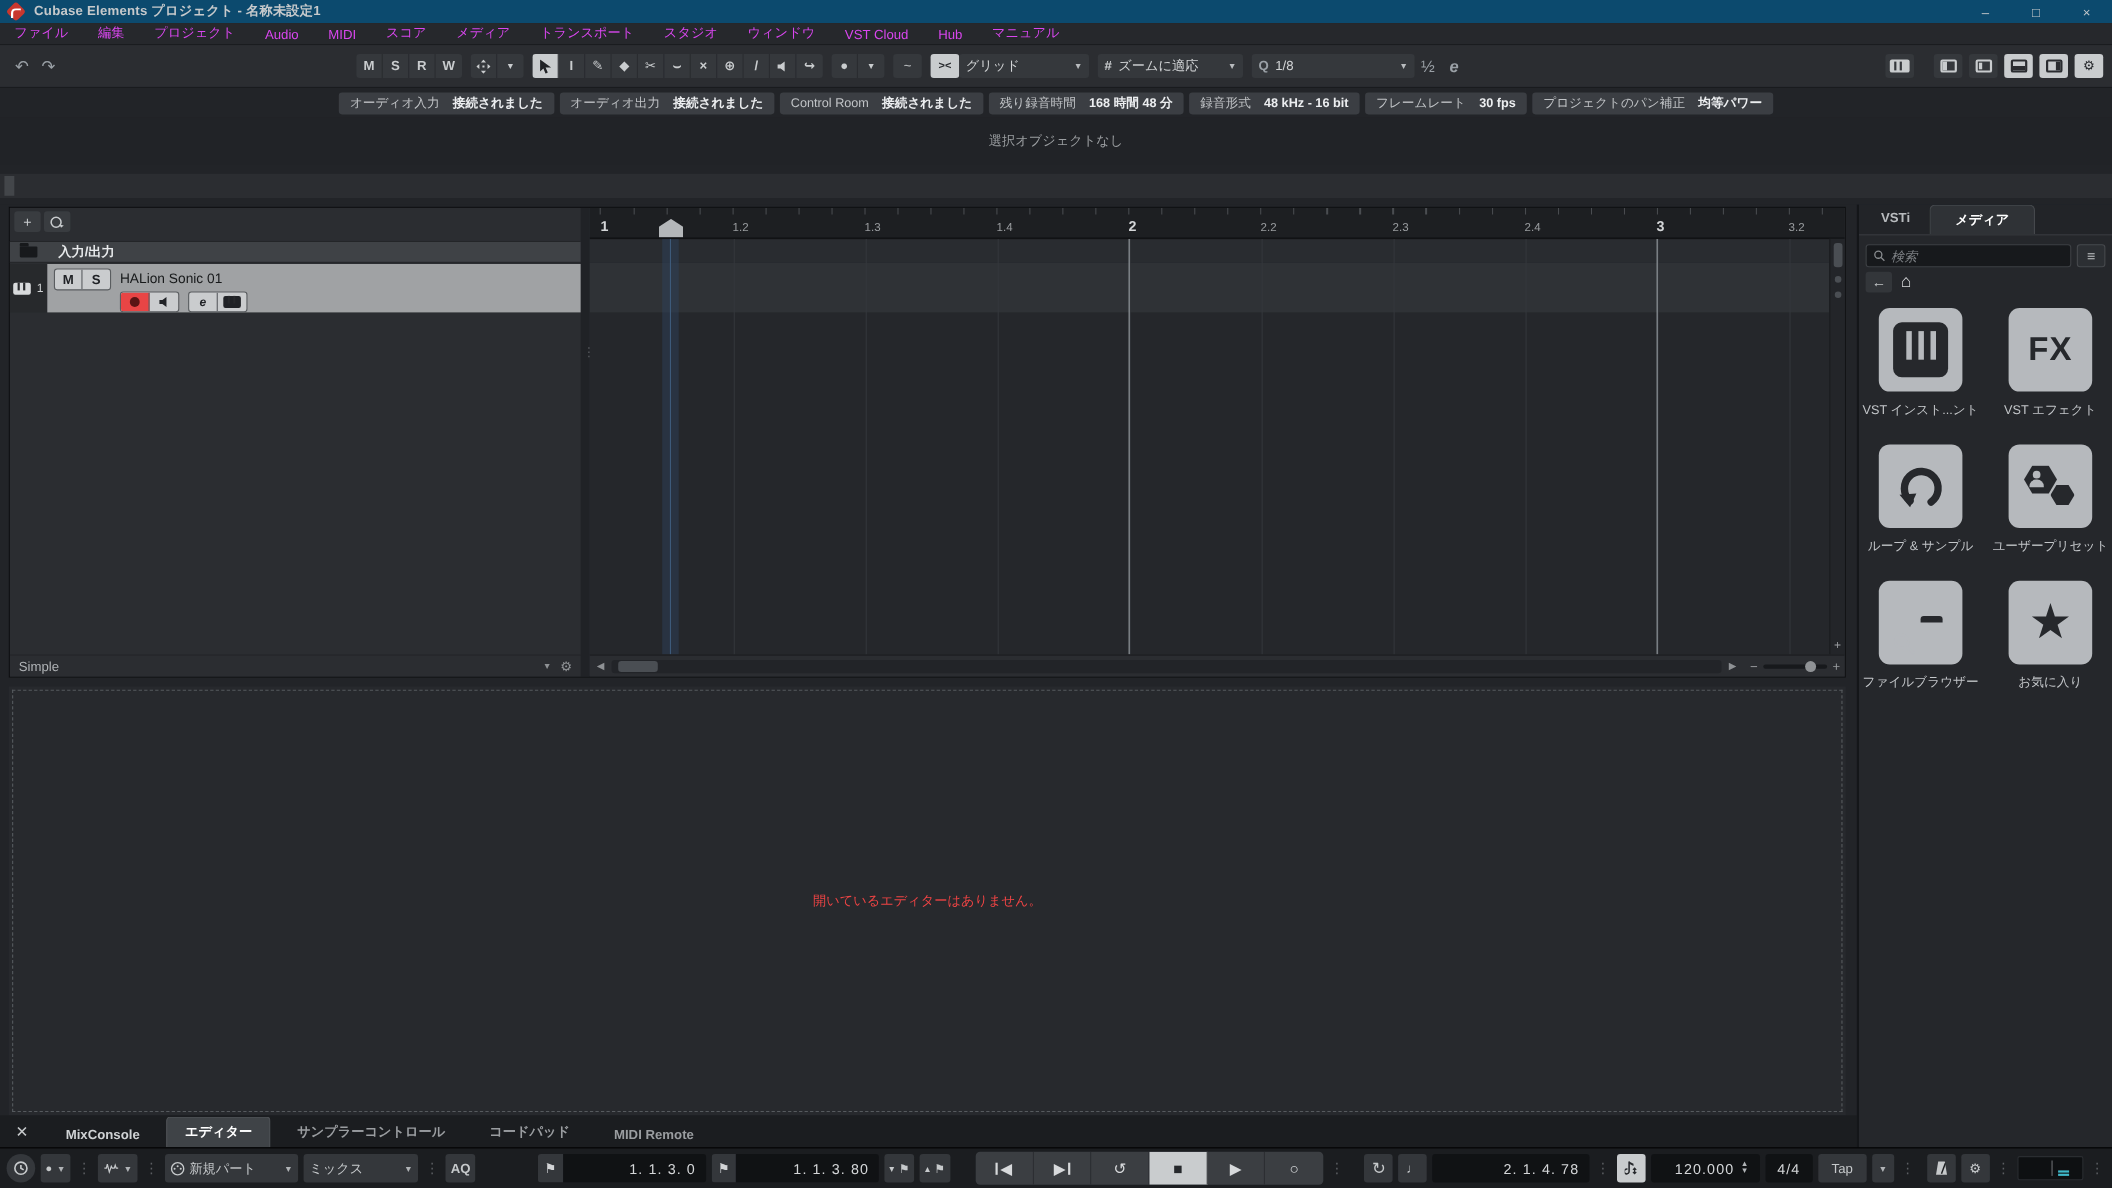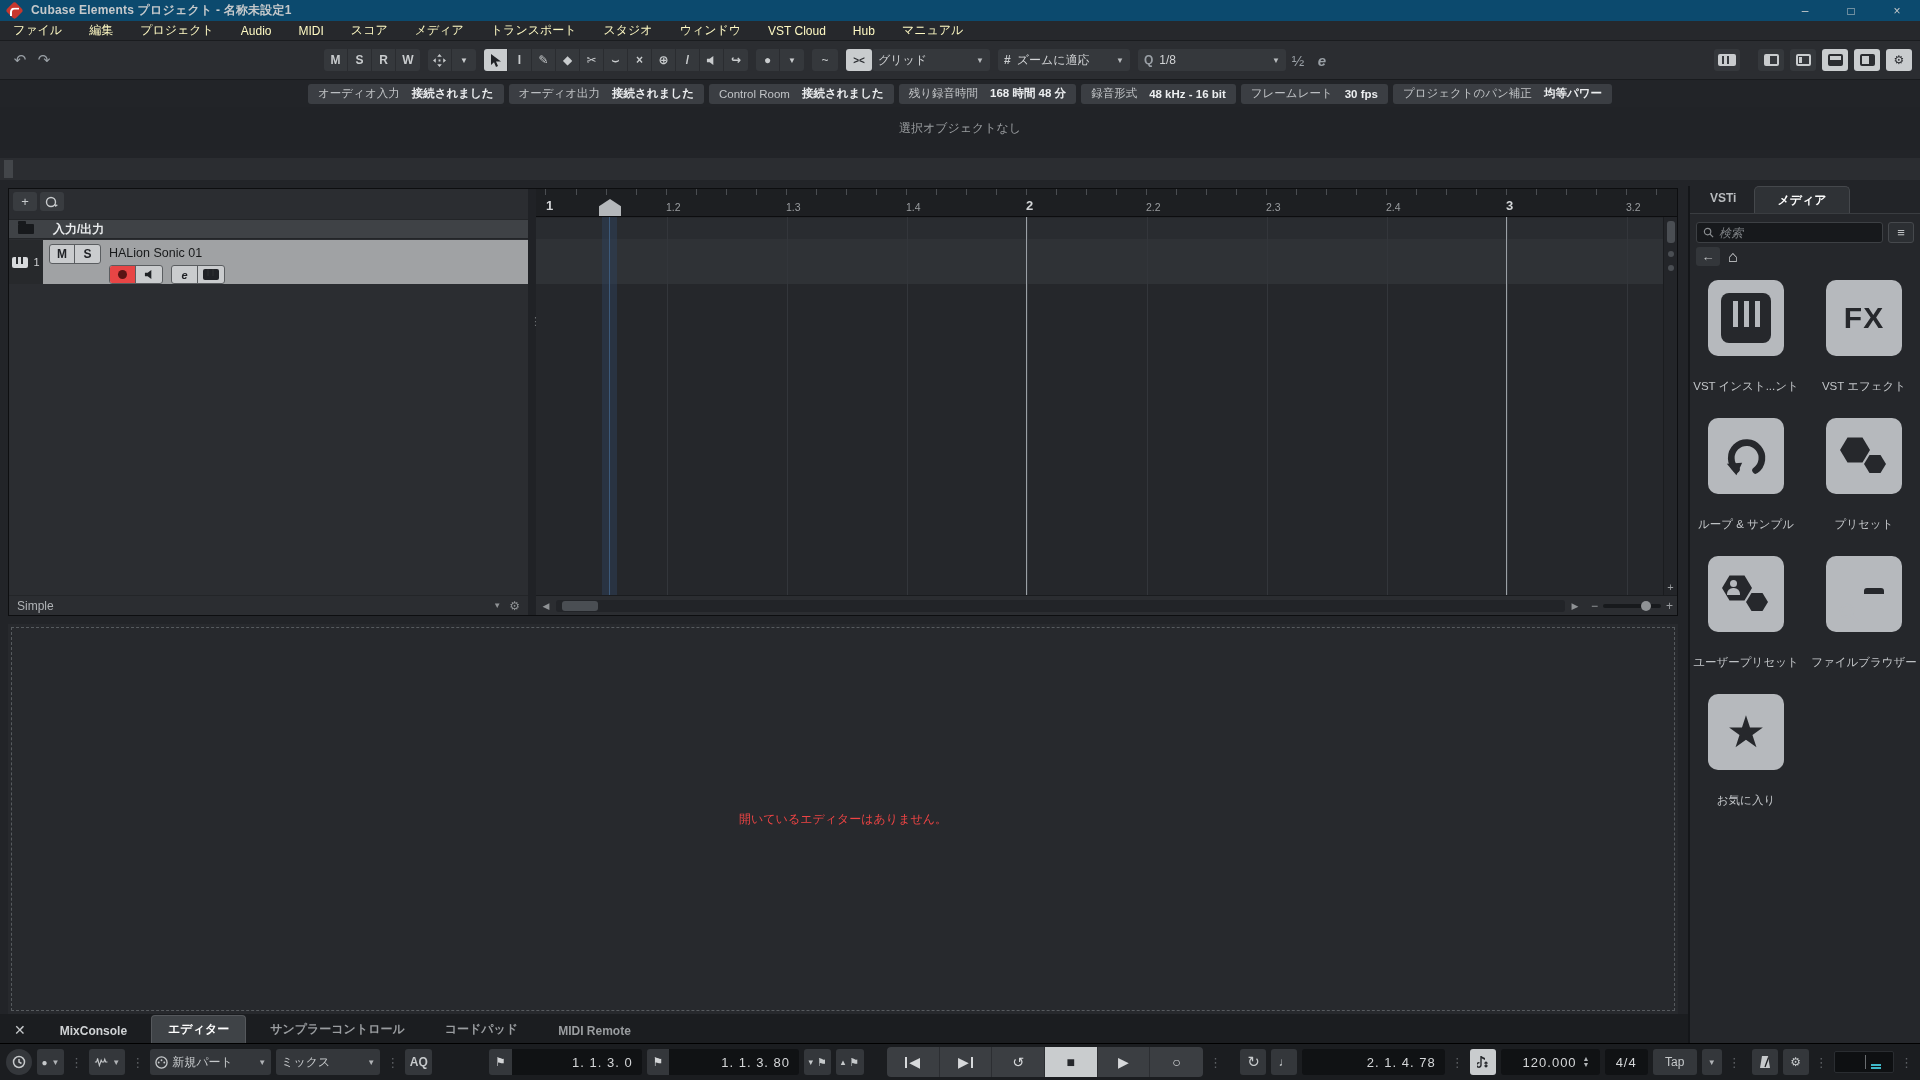--- a/index.html
+++ b/index.html
@@ -8,21 +8,21 @@
 #app{position:relative;width:1920px;height:1080px;background:#222428;overflow:hidden}
 
 #titlebar{position:absolute;top:0;left:0;right:0;height:21px;background:#0c4a6e;display:flex;align-items:center}
 #logo{width:13px;height:13px;margin:0 10px 0 8px;background:#c8372e;border-radius:3px;transform:rotate(45deg);position:relative}
 #logo::after{content:"";position:absolute;left:3px;top:3px;width:7px;height:7px;border:2px solid #fff;border-right:none;border-bottom:none;border-radius:50% 0 0 0;transform:rotate(-45deg)}
 #title{color:#c6c9cb;font-size:12px;font-weight:bold;letter-spacing:.2px}
 #winbtns{margin-left:auto;display:flex;height:21px}
 .winbtn{width:46px;height:21px;display:flex;align-items:center;justify-content:center;color:#c6c9cb;font-size:12px}
 
 #menubar{position:absolute;top:21px;left:0;right:0;height:20px;background:#26282c;border-bottom:1px solid #1a1c1f;display:flex;align-items:center;gap:27px;padding-left:13px}
-.menu-item{color:#fef9c3;font-size:12px;white-space:nowrap}
+.menu-item{color:#d946ef;font-size:12px;white-space:nowrap}
 
 #toolbar{position:absolute;top:41px;left:0;right:0;height:39px;background:#2b2d31;border-bottom:1px solid #191b1e;display:flex;align-items:center;padding:0 8px}
 .tb-icon{width:24px;height:24px;display:flex;align-items:center;justify-content:center;color:#9aa0a6;font-size:15px}
 .tb-group{display:flex;background:#35383c;border-radius:3px;overflow:hidden}
 .tb-btn{min-width:24px;height:22px;display:flex;align-items:center;justify-content:center;color:#c9ccce;font-size:12px;font-weight:bold;border-right:1px solid #2a2c30;padding:0 3px}
 .tb-btn:last-child{border-right:none}
 .tb-btn.active{background:#c9ccce;color:#202226}
 .tb-drop{display:flex;align-items:center;height:22px;background:#35383c;border-radius:3px;padding:0 6px;gap:6px}
 .tb-drop .arrow{font-size:8px;color:#b8bbbe}
 .tb-label{font-size:12px;color:#d2d4d6}
@@ -125,21 +125,21 @@
 #searchbox{flex:1;height:21px;background:#17191c;border:1px solid #3d4044;border-radius:3px;display:flex;align-items:center;padding:4px 6px;gap:5px;color:#8a8d90}
 #searchbox input{flex:1;background:transparent;border:none;outline:none;color:#c9ccce;font-size:12px;font-family:inherit}
 #searchbox input::placeholder{color:#7d8084;font-style:italic}
 .rz-listbtn{width:26px;height:21px;background:#2c2f33;border:1px solid #46494d;border-radius:3px;display:flex;align-items:center;justify-content:center;color:#c0c3c5;font-size:13px}
 #rz-nav{display:flex;align-items:center;gap:8px;margin:4px 6px 10px 6px}
 .rz-navbtn{width:24px;height:19px;background:#33363a;border-radius:3px;display:flex;align-items:center;justify-content:center;color:#c0c3c5;font-size:13px}
 .rz-home{color:#d8dadc;font-size:16px}
 #tiles{display:grid;grid-template-columns:110px 110px;justify-content:center;column-gap:8px;row-gap:24px;margin-top:14px}
 .tile{display:flex;flex-direction:column;align-items:center}
 .tile-sq{width:76px;height:76px;background:#b6b9bd;border-radius:10px;display:flex;align-items:center;justify-content:center;color:#26282c}
-.tile-label{margin-top:23px;font-size:11.5px;color:#c3c6c9;text-align:center;white-space:nowrap}
+.tile-label{margin-top:9px;font-size:11.5px;color:#c3c6c9;text-align:center;white-space:nowrap}
 .tp-piano{width:50px;height:50px;background:#26282c;border-radius:8px;position:relative}
 .tp-piano::before{content:"";position:absolute;left:12px;top:8px;width:5px;height:26px;background:#b6b9bd;box-shadow:11px 0 0 #b6b9bd,22px 0 0 #b6b9bd}
 .tp-fx{font-size:30px;font-weight:bold;letter-spacing:1px}
 .hex{clip-path:polygon(25% 5%,75% 5%,100% 50%,75% 95%,25% 95%,0 50%);background:#26282c;position:absolute}
 .tp-hexwrap{width:52px;height:52px;position:relative}
 .tp-star{font-size:44px;line-height:1}
 .tp-folder{width:48px;height:36px;background:#26282c;border-radius:4px;position:relative}
 .tp-folder::before{content:"";position:absolute;top:-6px;left:0;width:20px;height:6px;background:#26282c;border-radius:3px 3px 0 0}
 
 #transport{position:absolute;bottom:0;left:0;right:0;height:37px;background:#1b1d20;border-top:1px solid #000;display:flex;align-items:center;padding:0 6px;gap:5px}
@@ -488,29 +488,20 @@
                 </svg>
               </span>
             </div>
           <span class="tile-label">ループ &amp; サンプル</span>
         </div>
         <div class="tile">
           <div class="tile-sq">
               <span class="tp-hexwrap">
                 <span class="hex" style="left:2px;top:6px;width:30px;height:28px"></span>
                 <span class="hex" style="left:26px;top:24px;width:22px;height:20px"></span>
-              </span>
-            </div>
-          <span class="tile-label">プリセット</span>
-        </div>
-        <div class="tile">
-          <div class="tile-sq">
-              <span class="tp-hexwrap">
-                <span class="hex" style="left:2px;top:6px;width:30px;height:28px"></span>
-                <span class="hex" style="left:26px;top:24px;width:22px;height:20px"></span>
                 <span style="position:absolute;left:10px;top:12px;width:7px;height:7px;border-radius:50%;background:#b6b9bd"></span>
                 <span style="position:absolute;left:7px;top:20px;width:13px;height:7px;border-radius:6px 6px 0 0;background:#b6b9bd"></span>
               </span>
             </div>
           <span class="tile-label">ユーザープリセット</span>
         </div>
         <div class="tile">
           <div class="tile-sq">
               <span style="position:relative"><span class="tp-folder"></span><svg width="22" height="22" viewBox="0 0 22 22" style="position:absolute;right:4px;top:8px">
                   <circle cx="9" cy="9" r="6" fill="none" stroke="#b6b9bd" stroke-width="2.4"></circle>

